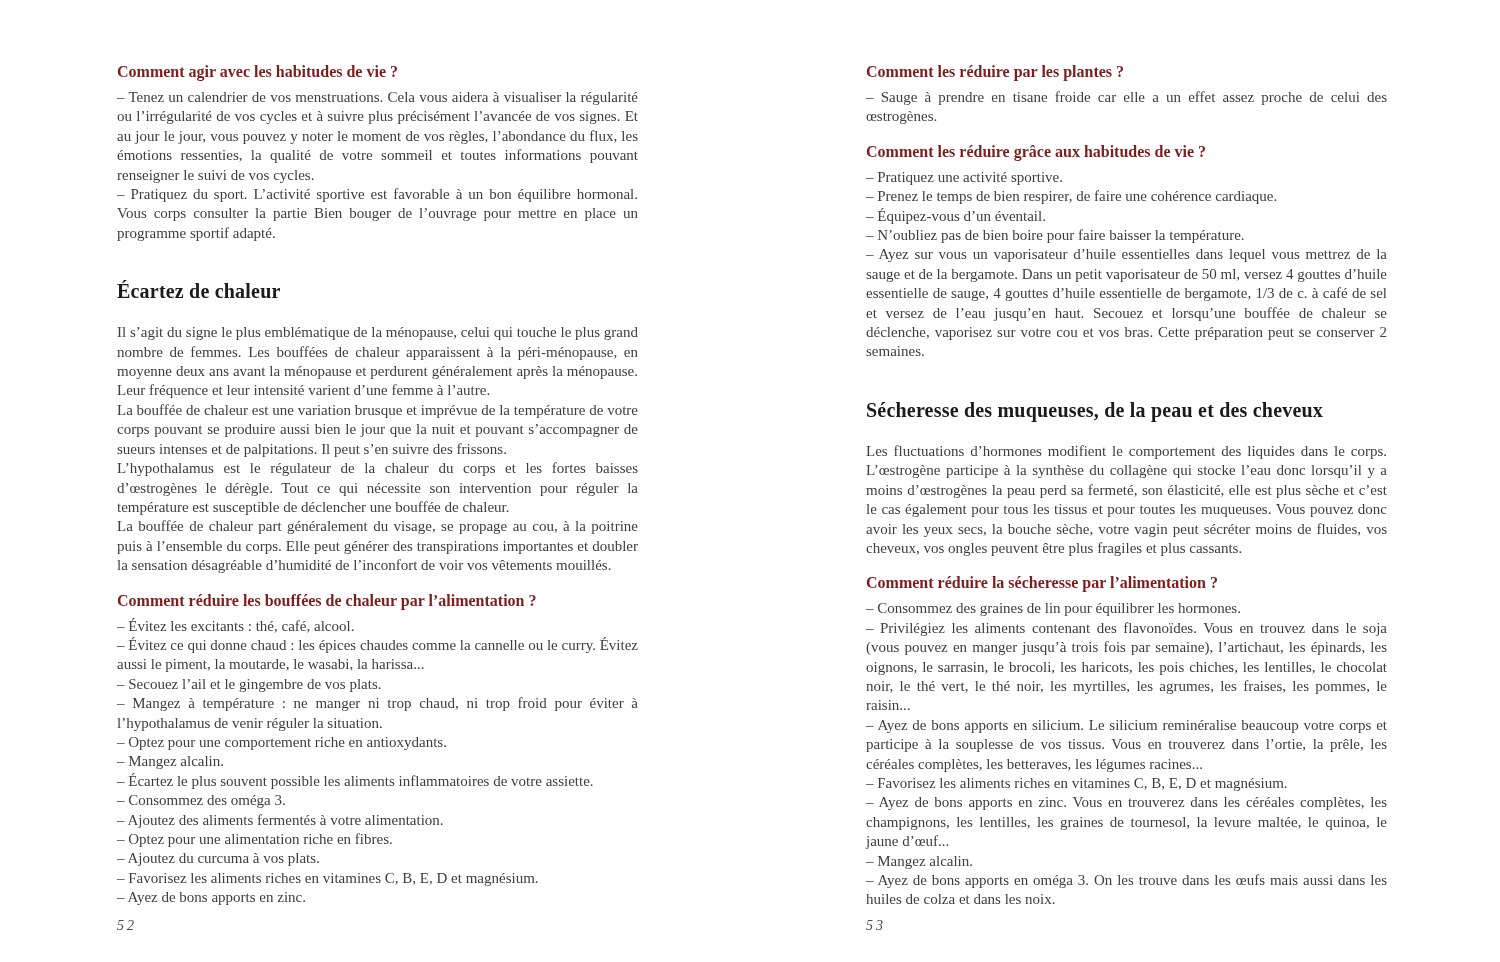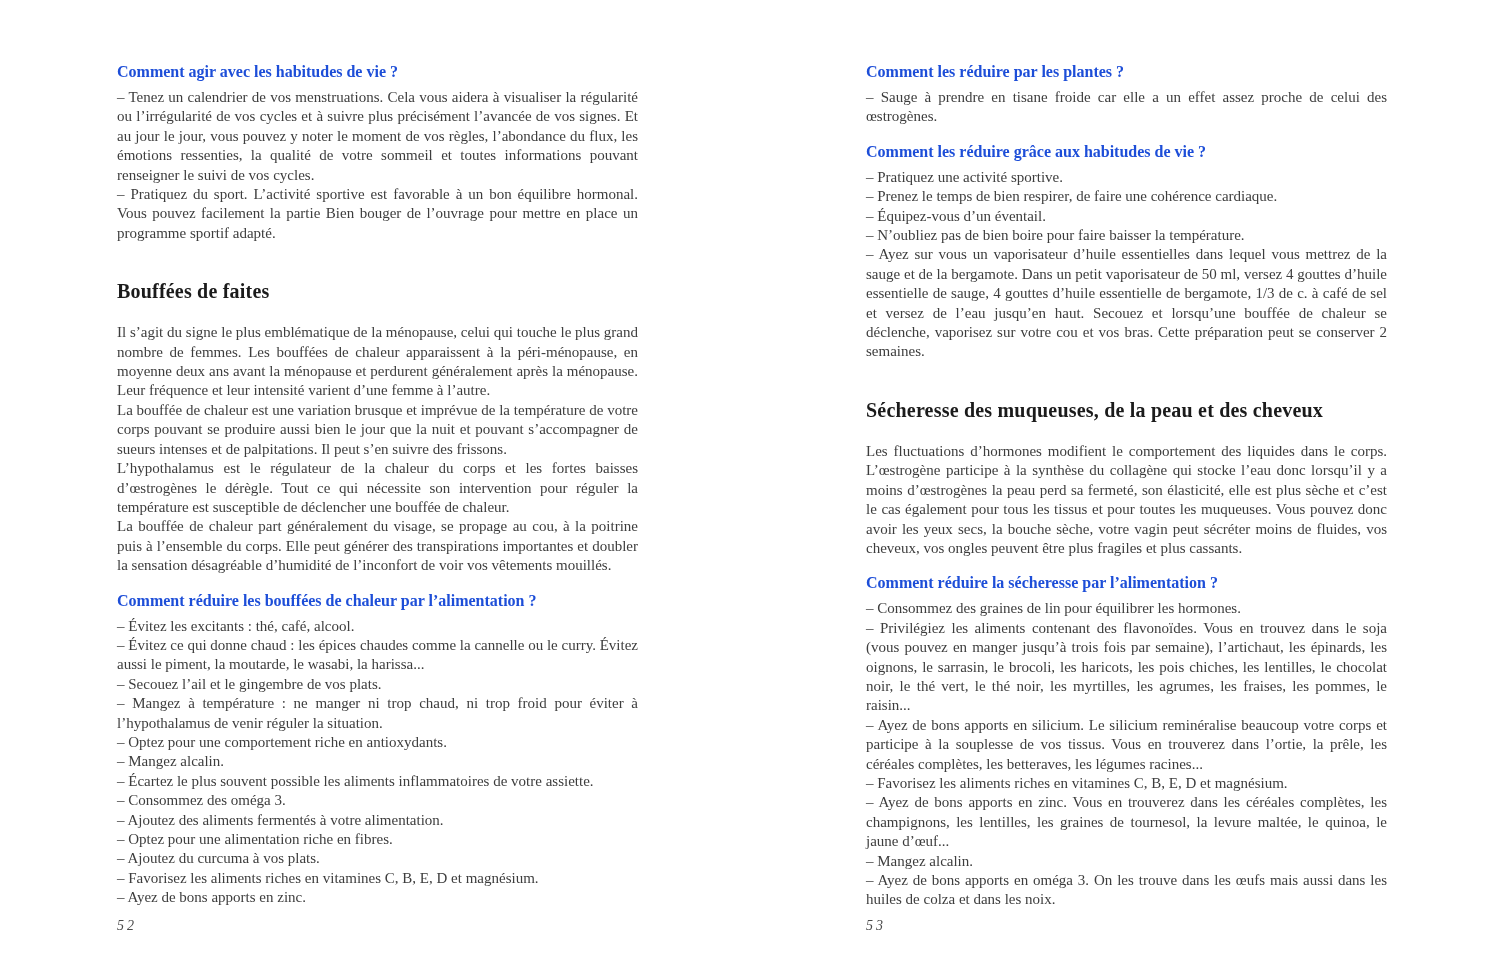--- a/index.html
+++ b/index.html
@@ -25,21 +25,21 @@
     box-sizing: border-box;
     font-size: 15px;
     line-height: 19.4px;
   }
   .page-left  { left: 117px; }
   .page-right { left: 866px; }
 
   .subhead {
     font-size: 16px;
     font-weight: bold;
-    color: #1d4ed8;
+    color: #7f1d1d;
     margin: 15px 0 6px 0;
     line-height: 20px;
   }
   .subhead.first { margin-top: 0; }
 
   .chapter {
     font-size: 20px;
     font-weight: bold;
     color: #1b1b1b;
     margin: 36px 0 20px 0;
@@ -65,23 +65,23 @@
   }
 </style>
 </head>
 <body>
 
 <div class="spread">
 
   <section class="page page-left">
     <h3 class="subhead first">Comment agir avec les habitudes de vie ?</h3>
     <p class="para">– Tenez un calendrier de vos menstruations. Cela vous aidera à visualiser la régularité ou l’irrégularité de vos cycles et à suivre plus précisément l’avancée de vos signes. Et au jour le jour, vous pouvez y noter le moment de vos règles, l’abondance du flux, les émotions ressenties, la qualité de votre sommeil et toutes informations pouvant renseigner le suivi de vos cycles.</p>
-    <p class="para">– Pratiquez du sport. L’activité sportive est favorable à un bon équilibre hormonal. Vous pouvez facilement la partie Bien bouger de l’ouvrage pour mettre en place un programme sportif adapté.</p>
+    <p class="para">– Pratiquez du sport. L’activité sportive est favorable à un bon équilibre hormonal. Vous corps consulter la partie Bien bouger de l’ouvrage pour mettre en place un programme sportif adapté.</p>
 
-    <h2 class="chapter">Bouffées de faites</h2>
+    <h2 class="chapter">Écartez de chaleur</h2>
     <p class="para">Il s’agit du signe le plus emblématique de la ménopause, celui qui touche le plus grand nombre de femmes. Les bouffées de chaleur apparaissent à la péri-ménopause, en moyenne deux ans avant la ménopause et perdurent généralement après la ménopause. Leur fréquence et leur intensité varient d’une femme à l’autre.</p>
     <p class="para">La bouffée de chaleur est une variation brusque et imprévue de la température de votre corps pouvant se produire aussi bien le jour que la nuit et pouvant s’accompagner de sueurs intenses et de palpitations. Il peut s’en suivre des frissons.</p>
     <p class="para">L’hypothalamus est le régulateur de la chaleur du corps et les fortes baisses d’œstrogènes le dérègle. Tout ce qui nécessite son intervention pour réguler la température est susceptible de déclencher une bouffée de chaleur.</p>
     <p class="para">La bouffée de chaleur part généralement du visage, se propage au cou, à la poitrine puis à l’ensemble du corps. Elle peut générer des transpirations importantes et doubler la sensation désagréable d’humidité de l’inconfort de voir vos vêtements mouillés.</p>
 
     <h3 class="subhead">Comment réduire les bouffées de chaleur par l’alimentation ?</h3>
     <p class="para">– Évitez les excitants : thé, café, alcool.</p>
     <p class="para">– Évitez ce qui donne chaud : les épices chaudes comme la cannelle ou le curry. Évitez aussi le piment, la moutarde, le wasabi, la harissa...</p>
     <p class="para">– Secouez l’ail et le gingembre de vos plats.</p>
     <p class="para">– Mangez à température : ne manger ni trop chaud, ni trop froid pour éviter à l’hypothalamus de venir réguler la situation.</p>

